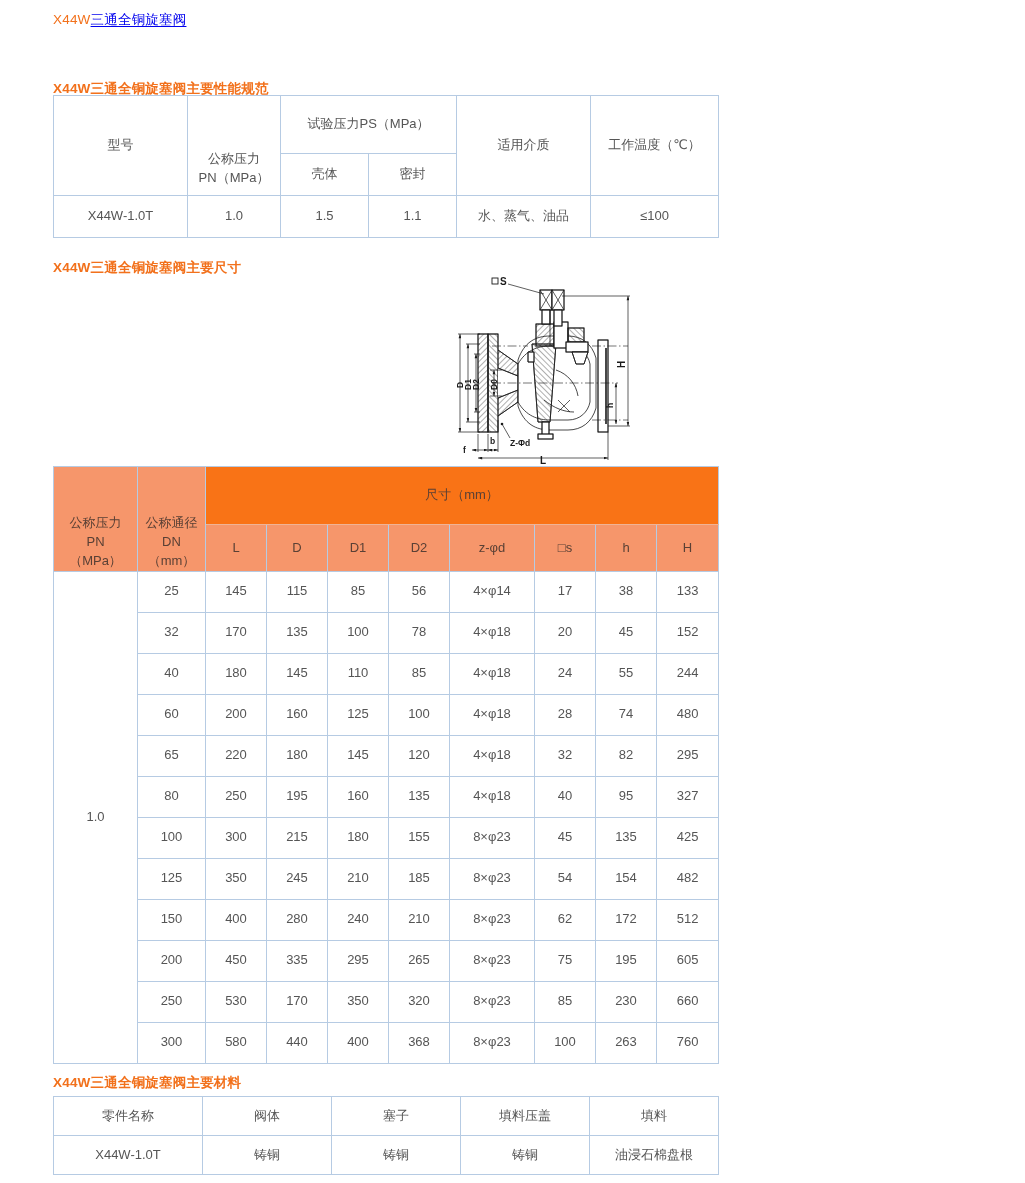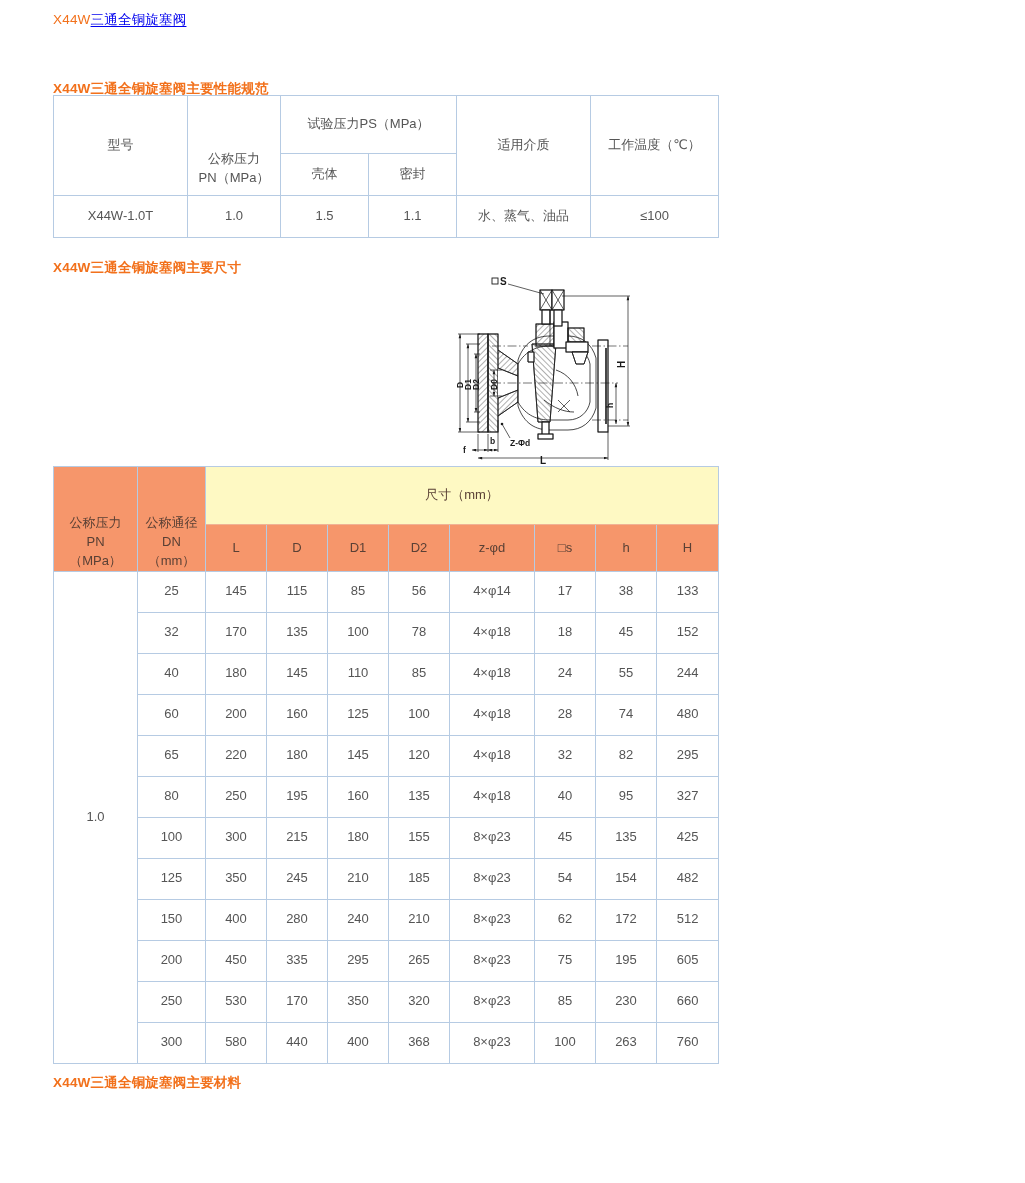--- a/index.html
+++ b/index.html
@@ -91,21 +91,21 @@
   #table-dims .hdr-sub th { height: 38px; }
   #table-dims .pn-cell {
     background: #ffffff;
     border-top: 1px solid #b6cbe3;
     border-bottom: 1px solid #b6cbe3;
     border-left: 1px solid #b6cbe3;
     border-right: 1px solid #b6cbe3;
   }
   #table-dims tbody td { height: 41px; }
   #table-dims .merged-head {
-    background: #fef9c3;
+    background: #f97316;
     border-bottom: 1px solid #f0b395;
   }
 
   
   #table-mats {
     left: 53px; top: 1096px;
     width: 665px;
   }
   #table-mats td { height: 39px; }
 </style>
@@ -356,21 +356,21 @@
           <td>38</td>
           <td>133</td>
         </tr>
         <tr>
           <td>32</td>
           <td>170</td>
           <td>135</td>
           <td>100</td>
           <td>78</td>
           <td>4×φ18</td>
-          <td>18</td>
+          <td>20</td>
           <td>45</td>
           <td>152</td>
         </tr>
         <tr>
           <td>40</td>
           <td>180</td>
           <td>145</td>
           <td>110</td>
           <td>85</td>
           <td>4×φ18</td>
@@ -475,14 +475,41 @@
           <td>8×φ23</td>
           <td>100</td>
           <td>263</td>
           <td>760</td>
         </tr>
       </tbody>
   </table>
 
   <div class="section-heading" id="heading-mats">X44W三通全铜旋塞阀主要材料</div>
 
+  <table class="tbl" id="table-mats">
+    <colgroup>
+      <col style="width:149px">
+        <col style="width:129px">
+        <col style="width:129px">
+      <col style="width:129px">
+        <col style="width:129px">
+    </colgroup>
+    <thead>
+      <tr id="mats-head">
+          <td>零件名称</td>
+          <td>阀体</td>
+          <td>塞子</td>
+          <td>填料压盖</td>
+          <td>填料</td>
+        </tr>
+    </thead>
+    <tbody id="mats-body">
+        <tr>
+          <td>X44W-1.0T</td>
+          <td>铸铜</td>
+          <td>铸铜</td>
+          <td>铸铜</td>
+          <td>油浸石棉盘根</td>
+        </tr>
+      </tbody>
+  </table>
 
 </div>
 
 </body></html>

